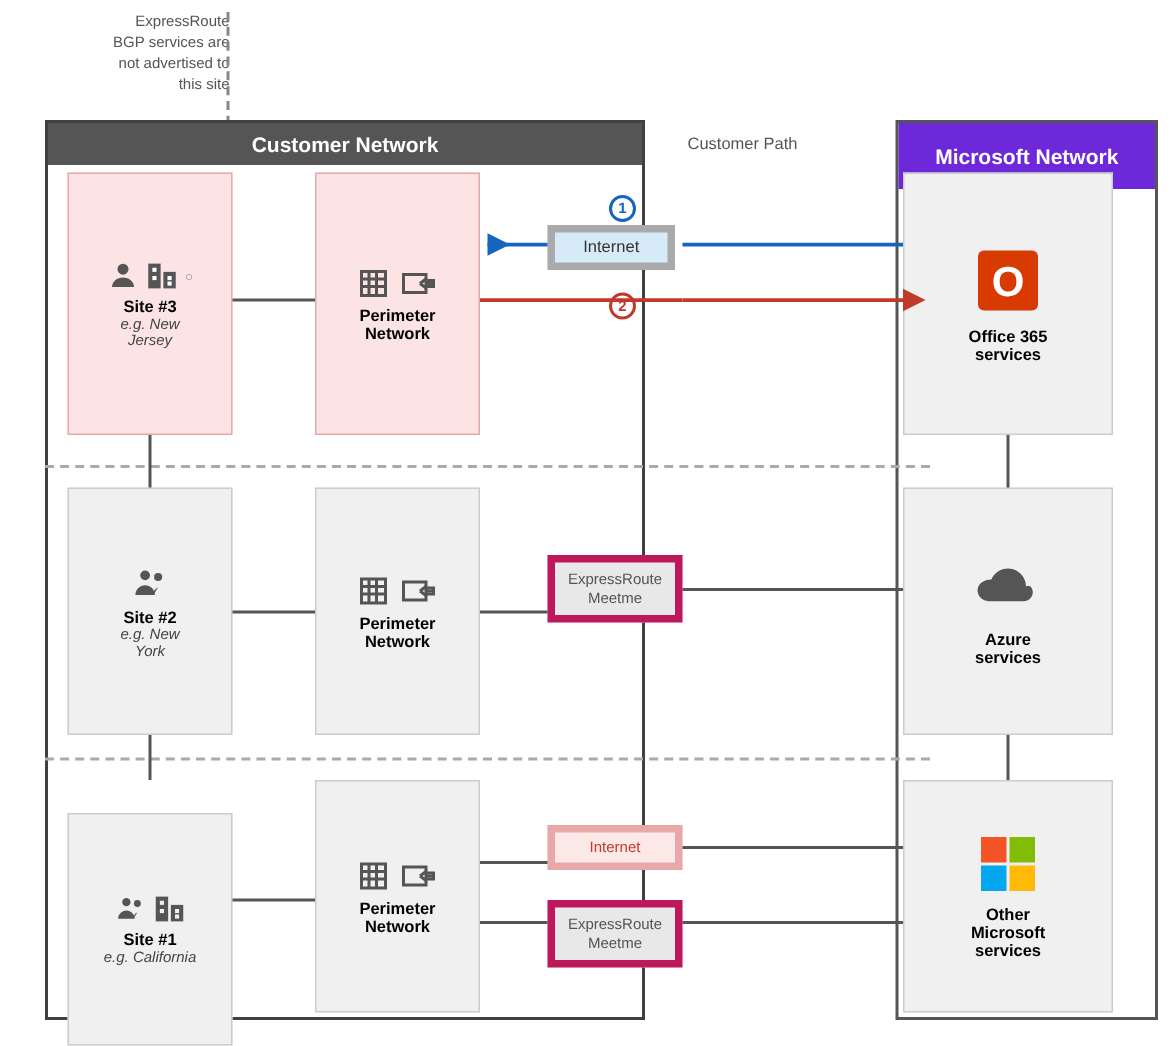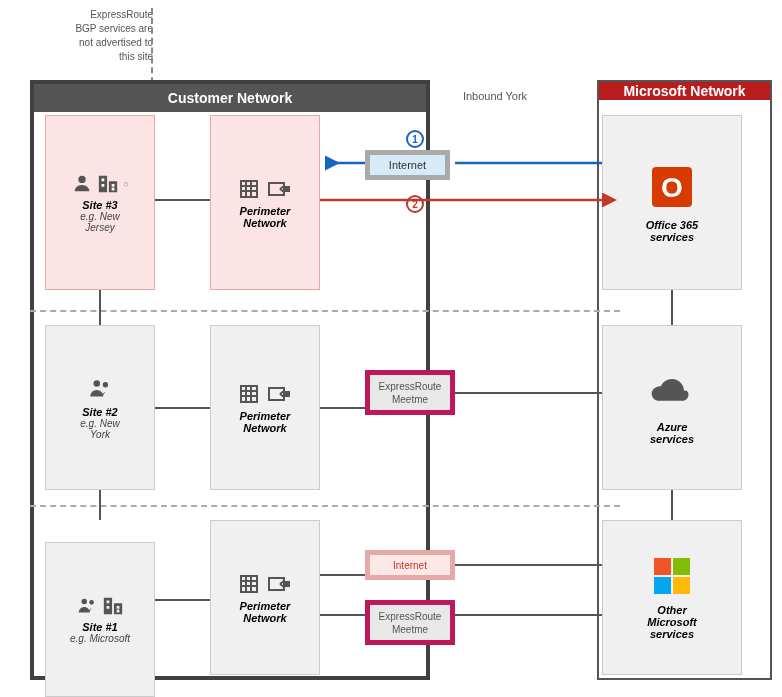--- a/index.html
+++ b/index.html
@@ -39,47 +39,47 @@
       border-left: 2px dashed #888;
     }
 
     
     .customer-network {
       position: absolute;
       top: 80px;
       left: 30px;
       width: 400px;
       height: 600px;
-      border: 4px solid #404040;
+      border: 2px solid #404040;
     }
     .customer-network-header {
       background: #555;
       color: #fff;
       text-align: center;
       font-size: 14px;
       font-weight: bold;
       padding: 6px;
     }
 
     
     .microsoft-network {
       position: absolute;
       top: 80px;
       right: 10px;
       width: 175px;
       height: 600px;
       border: 2px solid #555;
     }
     .microsoft-network-header {
-      background: #b91c1c;
+      background: #6d28d9;
       color: #fff;
       text-align: center;
       font-size: 14px;
       font-weight: bold;
-      padding: 1px;
+      padding: 14px;
     }
 
     
     .inbound-path-label {
       position: absolute;
       top: 90px;
       left: 435px;
       color: #555;
       font-size: 11px;
       text-align: center;
@@ -126,21 +126,20 @@
       text-align: center;
       padding: 8px;
     }
     .site-box.pink { background: #fce4e4; border-color: #e8a8a8; }
     .site-box.gray { background: #f0f0f0; border-color: #ccc; }
 
     .site-title {
       font-weight: bold;
       font-size: 11px;
       margin-top: 4px;
-      font-style: italic;
     }
     .site-subtitle {
       font-style: italic;
       font-size: 10px;
       color: #444;
     }
 
     
     .perimeter-box {
       position: absolute;
@@ -225,21 +224,21 @@
   </div>
 
   <div class="customer-network">
     <div class="customer-network-header">Customer Network</div>
   </div>
 
   <div class="microsoft-network">
     <div class="microsoft-network-header">Microsoft Network</div>
   </div>
 
-  <div class="inbound-path-label">Inbound York</div>
+  <div class="inbound-path-label">Customer Path</div>
 
   <div class="row-separator-1"></div>
   <div class="row-separator-2"></div>
 
   <div class="site-box pink" style="left:45px; top:115px; width:110px; height:175px;">
     <div style="display:flex; gap:4px; align-items:center;">
 
       <svg width="22" height="22" viewBox="0 0 24 24" fill="#555">
           <circle cx="12" cy="7" r="4"></circle>
           <path d="M4 20c0-4 3.6-7 8-7s8 3 8 7"></path>
@@ -338,21 +337,21 @@
       <svg width="22" height="22" viewBox="0 0 24 24" fill="#555">
           <rect x="2" y="3" width="9" height="18"></rect>
           <rect x="13" y="9" width="9" height="12"></rect>
           <rect x="5" y="6" width="3" height="3" fill="#f0f0f0"></rect>
           <rect x="5" y="12" width="3" height="3" fill="#f0f0f0"></rect>
           <rect x="16" y="12" width="3" height="3" fill="#f0f0f0"></rect>
           <rect x="16" y="16" width="3" height="3" fill="#f0f0f0"></rect>
         </svg>
     </div>
     <div class="site-title">Site #1</div>
-    <div class="site-subtitle">e.g. Microsoft</div>
+    <div class="site-subtitle">e.g. California</div>
   </div>
 
   <div class="perimeter-box gray" style="left:210px; top:520px; width:110px; height:155px;">
     <div style="display:flex; gap:4px;">
       <svg width="24" height="24" viewBox="0 0 24 24" fill="#555">
         <rect x="2" y="4" width="16" height="16" fill="none" stroke="#555" stroke-width="2"></rect>
         <line x1="7" y1="4" x2="7" y2="20" stroke="#555" stroke-width="2"></line>
         <line x1="12" y1="4" x2="12" y2="20" stroke="#555" stroke-width="2"></line>
         <line x1="2" y1="9" x2="18" y2="9" stroke="#555" stroke-width="2"></line>
         <line x1="2" y1="14" x2="18" y2="14" stroke="#555" stroke-width="2"></line>

